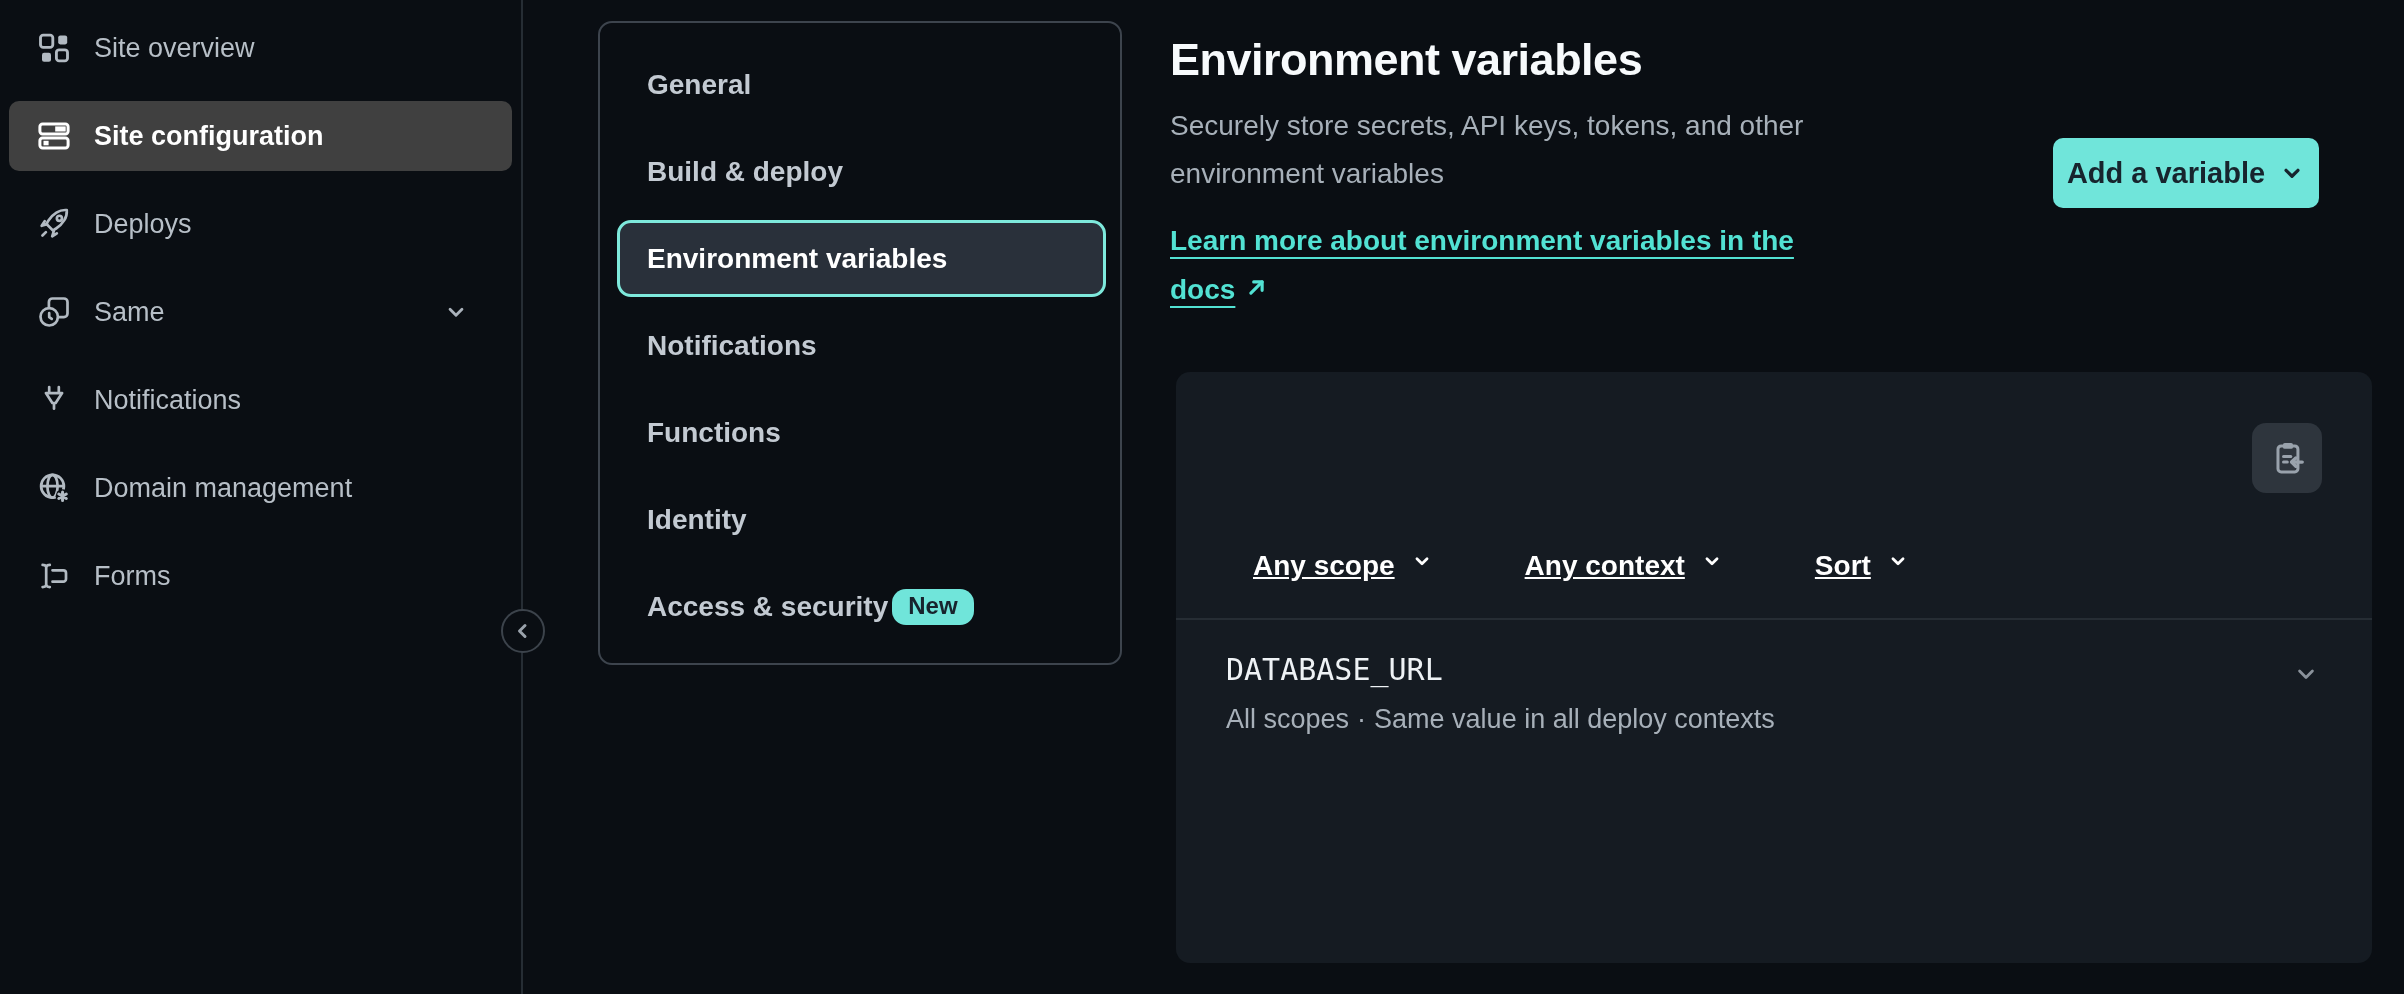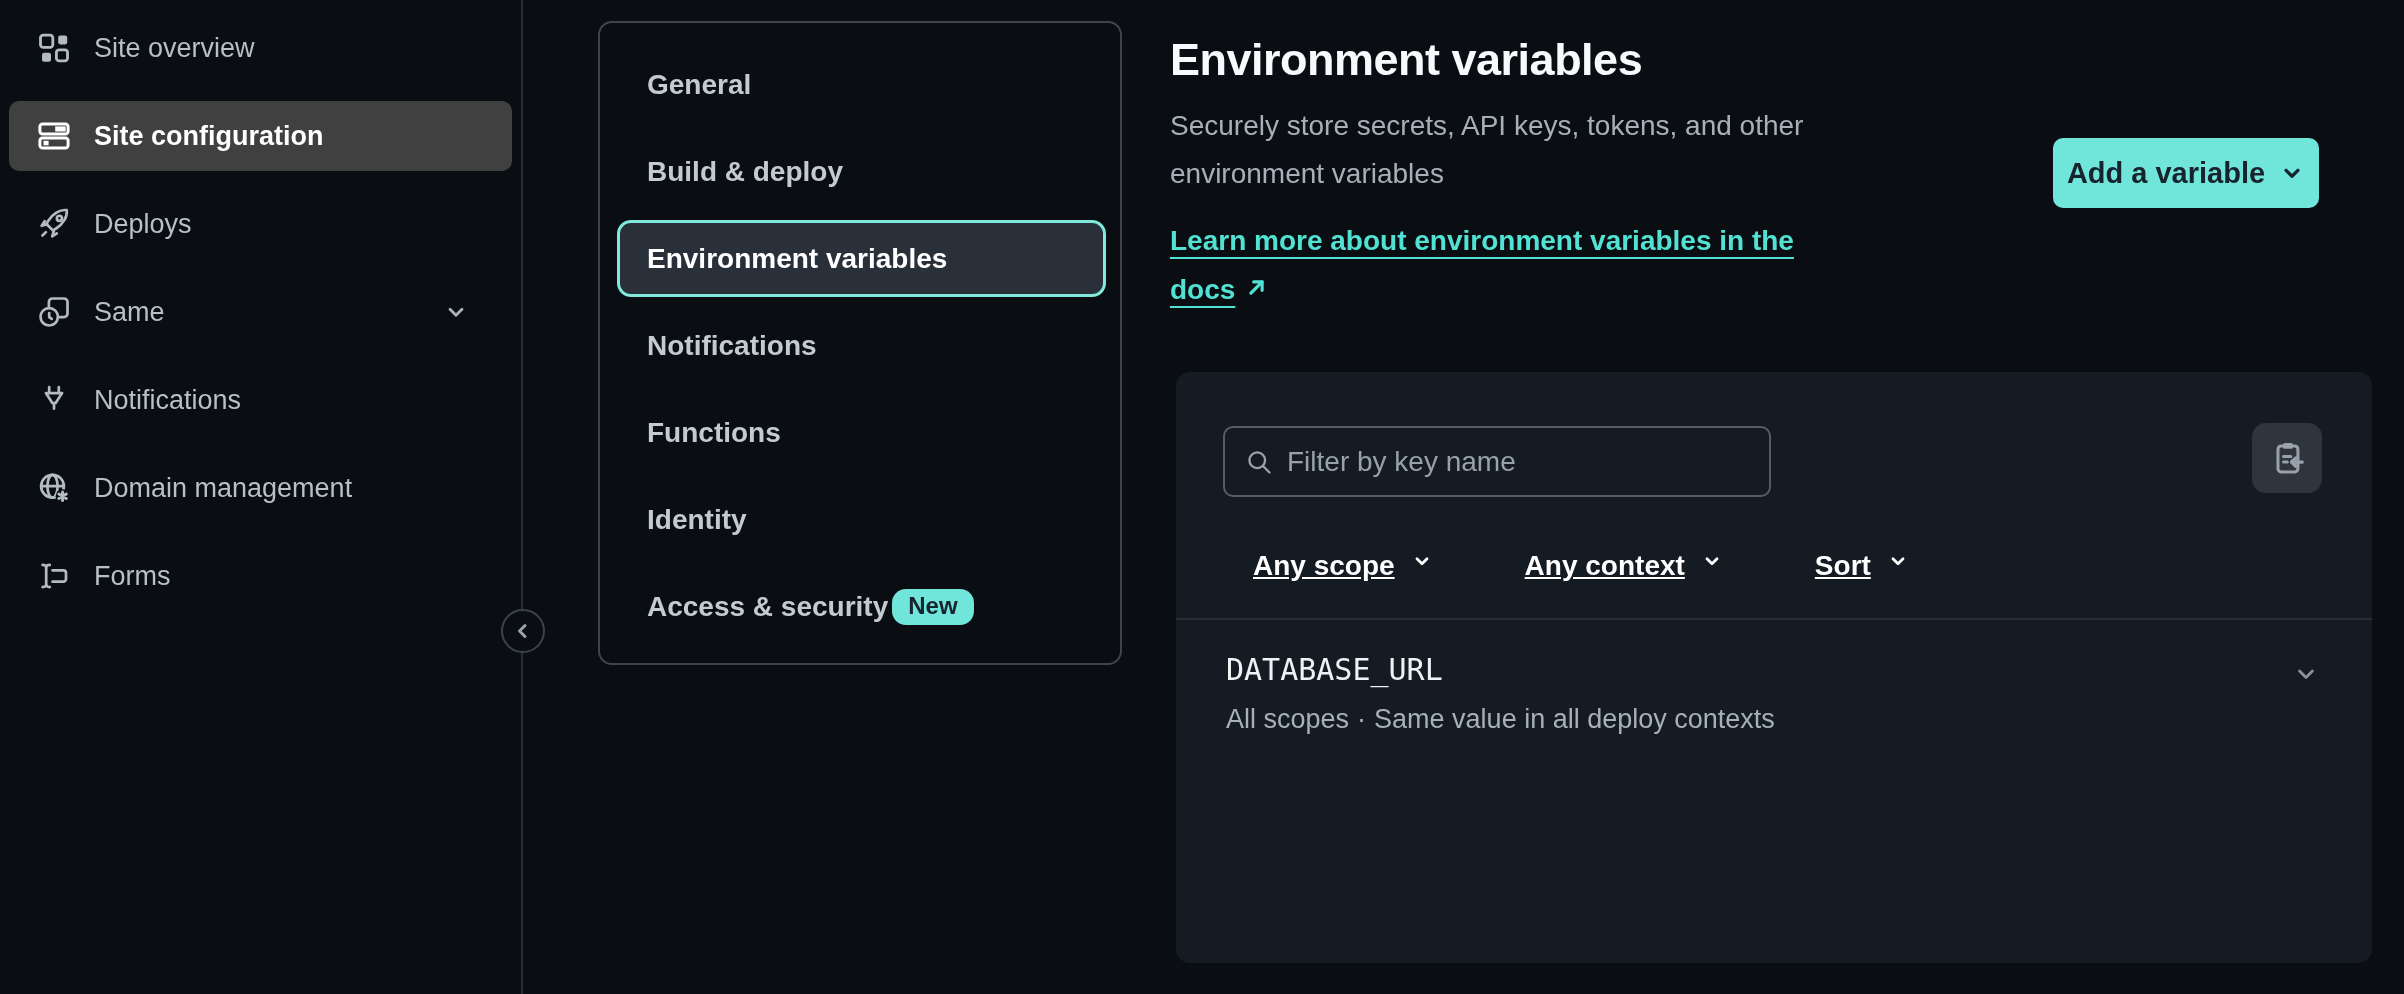--- a/index.html
+++ b/index.html
@@ -306,29 +306,20 @@
   <span>Add a variable</span>
   <span>
     <svg viewBox="0 0 24 24" width="26" height="26" fill="none" stroke="#17242d" stroke-width="3" stroke-linecap="round" stroke-linejoin="round">
       <path d="M6.5 9.5l5.5 5.5 5.5-5.5"></path>
     </svg>
   </span>
 </button>
 
 <section class="vars-panel">
 
-  <div class="search-box">
-    <span class="mag">
-      <svg viewBox="0 0 24 24" width="28" height="28" fill="none" stroke="currentColor" stroke-width="2" stroke-linecap="round">
-        <circle cx="10.5" cy="10.5" r="6.7"></circle>
-        <path d="M15.6 15.6L21 21"></path>
-      </svg>
-    </span>
-    <input type="text" value="" placeholder="Filter by key name" style="">
-  </div>
 
   <button class="import-btn">
     <span>
       <svg viewBox="0 0 24 24" width="38" height="38" fill="none" stroke="currentColor" stroke-width="1.9" stroke-linecap="round" stroke-linejoin="round">
         <rect x="6.3" y="4.4" width="12.6" height="16.4" rx="2"></rect>
         <rect x="9.4" y="2.6" width="6.4" height="3.6" rx="1.2" fill="currentColor" stroke="none"></rect>
         <path d="M9.8 11h4.6"></path>
         <path d="M9.8 14.6h2.4"></path>
         <path d="M21.6 14.6h-6.4" stroke-width="2.2"></path>
         <path d="M17.6 12l-2.7 2.6 2.7 2.6" stroke-width="2.2"></path>

